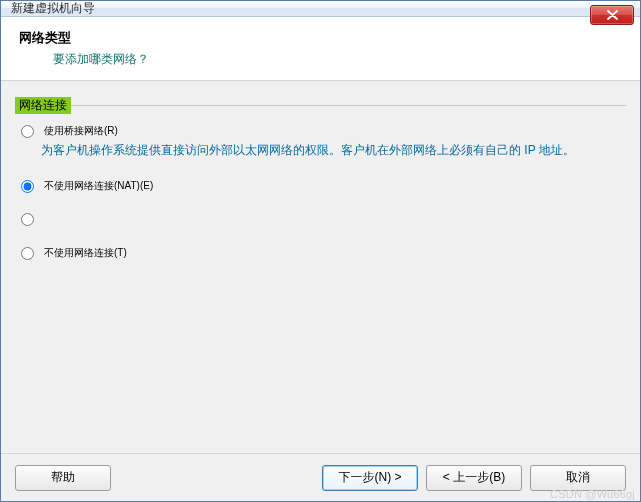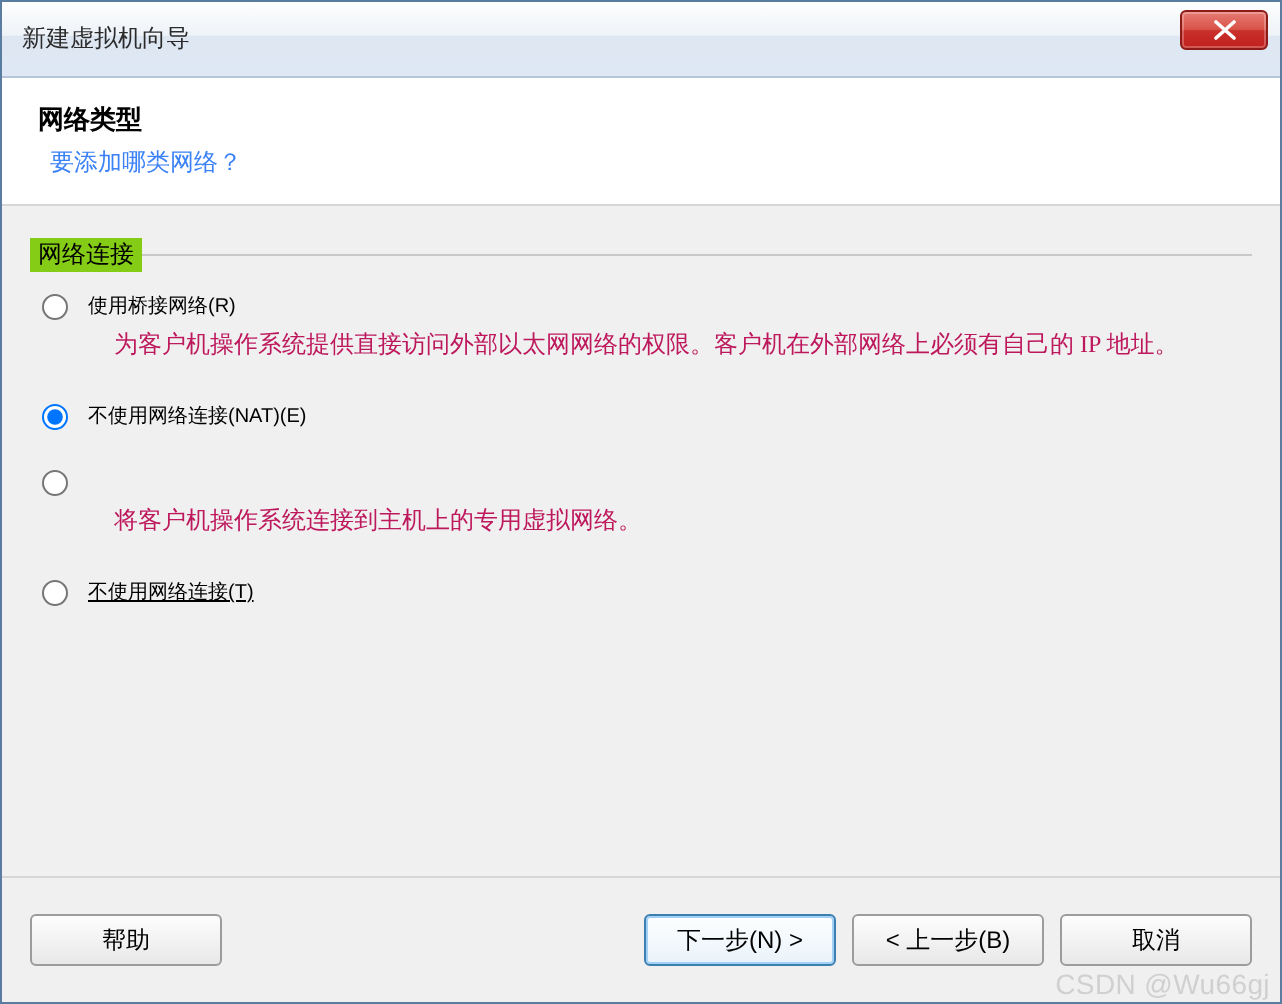--- a/index.html
+++ b/index.html
@@ -15,21 +15,21 @@
   .window {
     width: 641px;
     height: 502px;
     border: 1px solid #5a7ca0;
     background: #fff;
     display: flex;
     flex-direction: column;
   }
   
   .titlebar {
-    height: 38px;
+    height: 16px;
     background: linear-gradient(to bottom, #fdfefe 0%, #eef3f8 45%, #dde6f1 46%, #dfe9f5 100%);
     border-bottom: 1px solid #b6c5d8;
     display: flex;
     align-items: center;
     padding: 0 0 0 10px;
     position: relative;
   }
   .titlebar .title {
     color: #2b2b2b;
     font-size: 12px;
@@ -56,22 +56,22 @@
     border-bottom: 1px solid #d6d6d6;
   }
   .header .h1 {
     font-weight: bold;
     font-size: 13px;
     color: #000;
     margin: 2px 0 4px 12px;
   }
   .header .h2 {
     font-size: 12px;
-    color: #3b82f6;
-    margin-left: 18px;
+    color: #0f766e;
+    margin-left: 46px;
   }
   
   .body {
     flex: 1;
     background: #f0f0f0;
     padding: 10px 14px 10px 14px;
     overflow: hidden;
   }
   .fieldset {
     position: relative;
@@ -95,46 +95,45 @@
     height: 1px;
     background: #c8c8c8;
     z-index: 1;
   }
   .options {
     padding: 10px 4px 4px 4px;
   }
   .option {
     margin-bottom: 20px;
   }
-  .option:last-child { margin-bottom: 18px; text-decoration: underline; }
+  .option:last-child { margin-bottom: 18px; }
   .opt-row {
     display: flex;
     align-items: center;
     gap: 6px;
   }
   .opt-row input[type=radio] {
     margin: 0 4px 0 2px;
     width: 13px;
     height: 13px;
   }
   .opt-label {
     color: #000;
     font-size: 10px;
   }
   .opt-desc {
-    margin: 3px 0 0 38px;
-    color: #be185d;
+    margin: 3px 0 0 22px;
+    color: #0369a1;
     font-size: 12px;
     line-height: 1.5;
     max-width: 570px;
-    font-family: Liberation Serif, serif;
   }
   
   .footer {
-    height: 63px;
+    height: 48px;
     background: #f0f0f0;
     border-top: 1px solid #d6d6d6;
     display: flex;
     align-items: center;
     padding: 0 14px;
     gap: 8px;
   }
   .footer .spacer { flex: 1; }
   .btn {
     height: 26px;
@@ -153,21 +152,21 @@
   }
   .btn.default {
     border: 1px solid #3c7fb1;
     box-shadow: 0 0 0 1px #a3d1f5 inset;
     background: linear-gradient(to bottom, #fdfefe, #e9f3fb);
   }
   .watermark {
     position: fixed;
     right: 6px;
     bottom: 2px;
-    font-size: 14px;
+    font-size: 11px;
     color: #d0d0d0;
     font-family: Arial, sans-serif;
     letter-spacing: 0.2px;
     pointer-events: none;
   }
 </style>
 </head>
 <body>
 
 <div class="window">
@@ -205,21 +204,20 @@
           <label class="opt-row">
             <input type="radio" name="net" checked="" style="">
             <span class="opt-label">不使用网络连接(NAT)(E)</span>
           </label>
         </div>
 
         <div class="option">
           <label class="opt-row">
             <input type="radio" name="net" style="">
           </label>
-          <div class="opt-desc">将客户机操作系统连接到主机上的专用虚拟网络。</div>
         </div>
 
         <div class="option">
           <label class="opt-row">
             <input type="radio" name="net" style="">
             <span class="opt-label">不使用网络连接(T)</span>
           </label>
         </div>
 
       </div>

